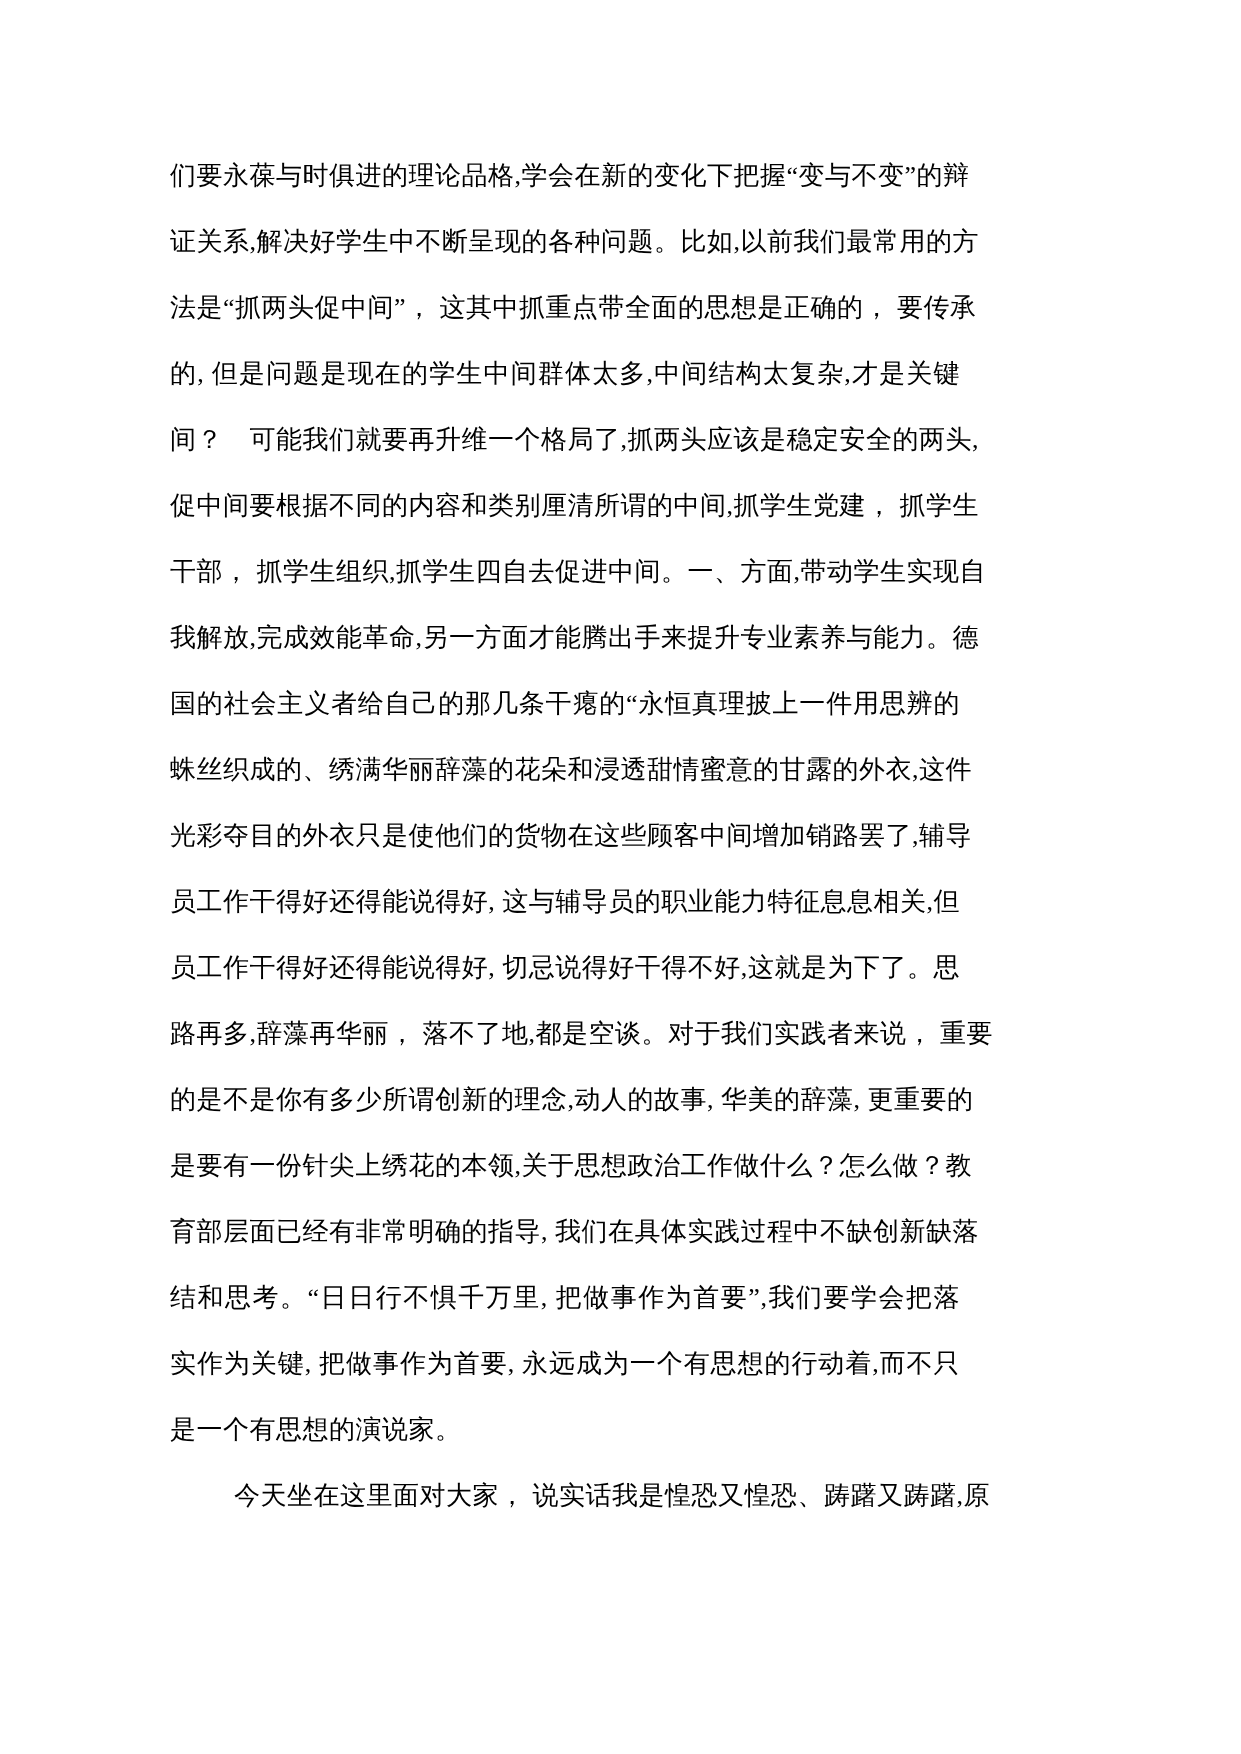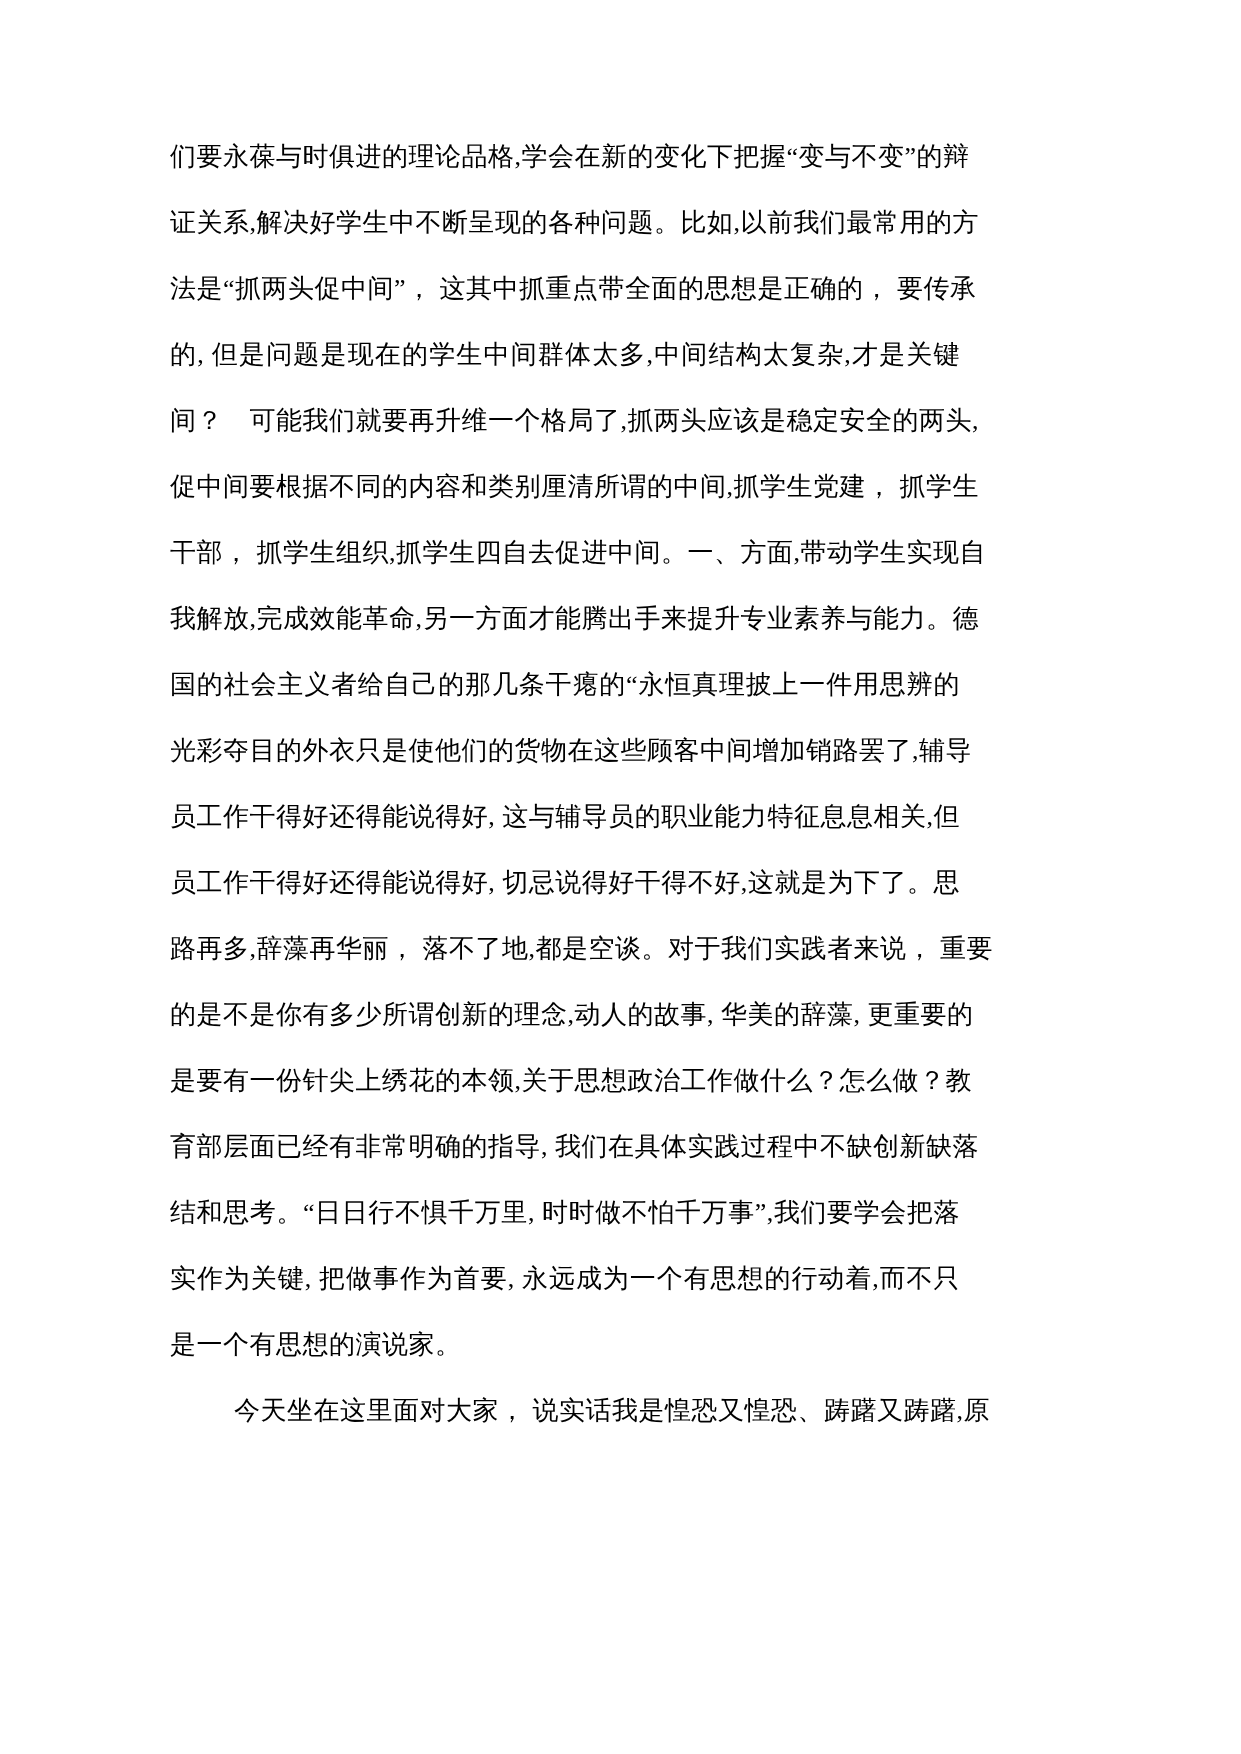--- a/index.html
+++ b/index.html
@@ -12,21 +12,21 @@
     width: 1241px;
     height: 1754px;
     background: #ffffff;
     overflow: hidden;
     font-family: "Liberation Serif", "DejaVu Serif", serif;
     color: #000000;
   }
   .text-block {
     position: absolute;
     left: 170px;
-    top: 124px;
+    top: 143px;
     width: 790px;
   }
   .text-line {
     font-size: 26px;
     line-height: 66px;
     height: 66px;
     white-space: nowrap;
     color: #000000;
     text-align: justify;
     letter-spacing: 0.5px;
@@ -46,25 +46,26 @@
   <div class="text-block">
       <div class="text-line justify">们要永葆与时俱进的理论品格,学会在新的变化下把握“变与不变”的辩</div>
       <div class="text-line justify">证关系,解决好学生中不断呈现的各种问题。比如,以前我们最常用的方</div>
       <div class="text-line justify">法是“抓两头促中间”， 这其中抓重点带全面的思想是正确的， 要传承</div>
       <div class="text-line justify">的, 但是问题是现在的学生中间群体太多,中间结构太复杂,才是关键</div>
       <div class="text-line justify">间？　可能我们就要再升维一个格局了,抓两头应该是稳定安全的两头,</div>
       <div class="text-line justify">促中间要根据不同的内容和类别厘清所谓的中间,抓学生党建， 抓学生</div>
       <div class="text-line justify">干部， 抓学生组织,抓学生四自去促进中间。一、方面,带动学生实现自</div>
       <div class="text-line justify">我解放,完成效能革命,另一方面才能腾出手来提升专业素养与能力。德</div>
       <div class="text-line justify">国的社会主义者给自己的那几条干瘪的“永恒真理披上一件用思辨的</div>
+      <div class="text-line justify">蛛丝织成的、绣满华丽辞藻的花朵和浸透甜情蜜意的甘露的外衣,这件</div>
       <div class="text-line justify">光彩夺目的外衣只是使他们的货物在这些顾客中间增加销路罢了,辅导</div>
       <div class="text-line justify">员工作干得好还得能说得好, 这与辅导员的职业能力特征息息相关,但</div>
       <div class="text-line justify">员工作干得好还得能说得好, 切忌说得好干得不好,这就是为下了。思</div>
       <div class="text-line justify">路再多,辞藻再华丽， 落不了地,都是空谈。对于我们实践者来说， 重要</div>
       <div class="text-line justify">的是不是你有多少所谓创新的理念,动人的故事, 华美的辞藻, 更重要的</div>
       <div class="text-line justify">是要有一份针尖上绣花的本领,关于思想政治工作做什么？怎么做？教</div>
       <div class="text-line justify">育部层面已经有非常明确的指导, 我们在具体实践过程中不缺创新缺落</div>
-      <div class="text-line justify">结和思考。“日日行不惧千万里, 时时做不怕千万事”,我们要学会把落</div>
+      <div class="text-line justify">结和思考。“日日行不惧千万里, 把做事作为首要”,我们要学会把落</div>
       <div class="text-line justify">实作为关键, 把做事作为首要, 永远成为一个有思想的行动着,而不只</div>
       <div class="text-line">是一个有思想的演说家。</div>
       <div class="text-line justify indent">今天坐在这里面对大家， 说实话我是惶恐又惶恐、踌躇又踌躇,原</div>
     </div>
 </div>
 
 </body></html>

